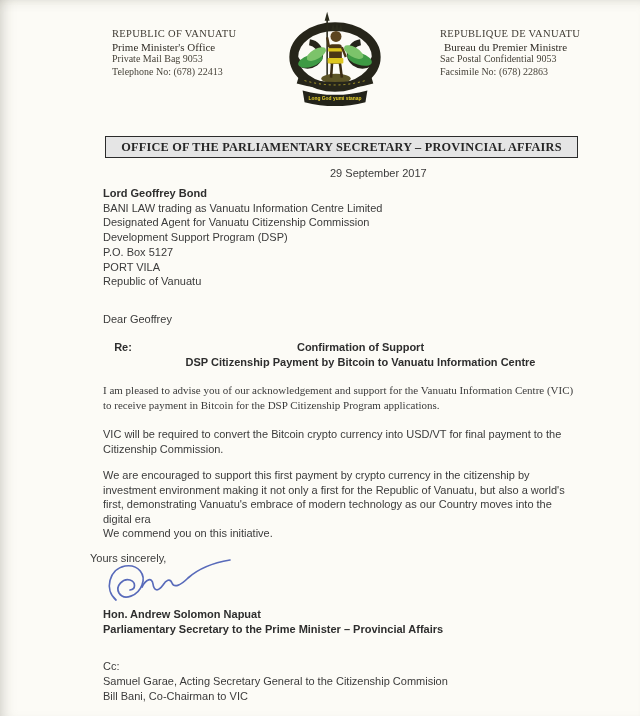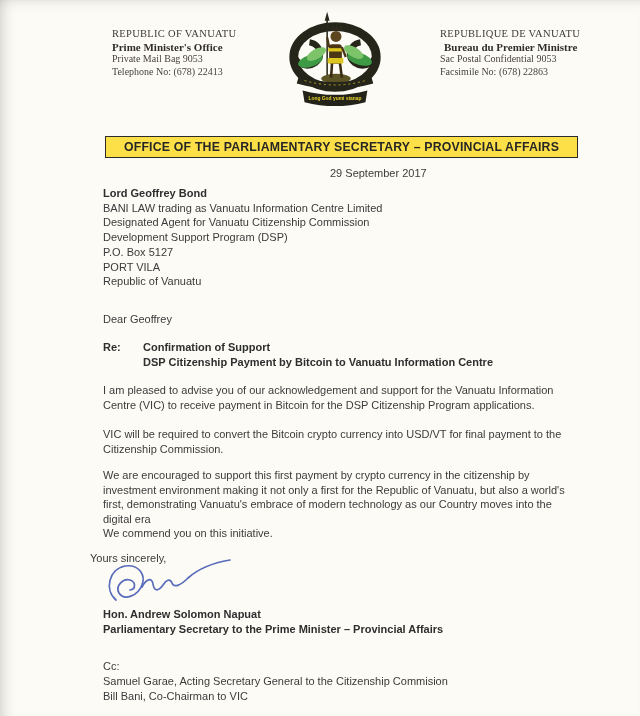--- a/index.html
+++ b/index.html
@@ -3,25 +3,25 @@
 <meta charset="utf-8">
 <style>
   html,body{margin:0;padding:0;}
   body{width:640px;height:716px;background:#e9e8e2;font-family:"Liberation Sans",sans-serif;}
   .page{position:relative;width:640px;height:716px;background:#fcfbf6;overflow:hidden;
         box-shadow:inset 12px 0 14px -10px rgba(120,118,105,.35), inset 0 10px 12px -10px rgba(120,118,105,.25);}
   .abs{position:absolute;}
   
   .hdr{font-family:"Liberation Serif",serif;color:#3f3b33;font-size:10.5px;line-height:12.5px;}
   .hdr .l1{letter-spacing:.3px;}
-  .hdr .l2{font-weight:bold;font-size:11px;color:#322e27;}
+  .hdr .l2{font-weight:normal;font-size:11px;color:#322e27;}
   .hdr .l3,.hdr .l4{font-size:10px;color:#47433a;}
   
   .title-box{left:105px;top:136px;width:471px;height:20px;border:1.6px solid #2b2b2b;
-             display:flex;align-items:center;justify-content:center;background:#fde047;}
+             display:flex;align-items:center;justify-content:center;background:#e5e5e5;font-family:Liberation Serif, serif;}
   .title-box span{font-weight:bold;font-size:12.3px;color:#262626;letter-spacing:.2px;white-space:nowrap;}
   .date{left:330px;top:166px;width:248px;font-size:11px;color:#3c3c3c;}
   
   .txt{font-size:11px;color:#3b3b3b;line-height:14.7px;}
   .b{font-weight:bold;color:#2e2e2e;}
   .para{left:103px;width:475px;}
   .subject-grid{display:grid;grid-template-columns:40px auto;}
   .cc{line-height:14.8px;}
   .sig-svg{left:100px;top:558px;}
   .emblem{left:281px;top:7px;}
@@ -95,29 +95,29 @@
     <div>BANI LAW trading as Vanuatu Information Centre Limited</div>
     <div>Designated Agent for Vanuatu Citizenship Commission</div>
     <div>Development Support Program (DSP)</div>
     <div>P.O. Box 5127</div>
     <div>PORT VILA</div>
     <div>Republic of Vanuatu</div>
   </div>
 
   <div class="abs txt" style="left:103px;top:312px;">Dear Geoffrey</div>
 
-  <div class="abs txt subject-grid" style="left:103px;top:340px;width:475px;">
+  <div class="abs txt subject-grid" style="left:103px;top:340px;width:475px;text-align:center;">
     <div class="b">Re:</div>
     <div>
       <div class="b">Confirmation of Support</div>
       <div class="b">DSP Citizenship Payment by Bitcoin to Vanuatu Information Centre</div>
     </div>
   </div>
 
-  <div class="abs txt para" style="top:383px;">I am pleased to advise you of our acknowledgement and support for the Vanuatu Information Centre (VIC) to receive payment in Bitcoin for the DSP Citizenship Program applications.</div>
+  <div class="abs txt para" style="top:383px;font-family:Liberation Serif, serif;">I am pleased to advise you of our acknowledgement and support for the Vanuatu Information Centre (VIC) to receive payment in Bitcoin for the DSP Citizenship Program applications.</div>
   <div class="abs txt para" style="top:427px;">VIC will be required to convert the Bitcoin crypto currency into USD/VT for final payment to the Citizenship Commission.</div>
   <div class="abs txt para" style="top:468px;">We are encouraged to support this first payment by crypto currency in the citizenship by investment environment making it not only a first for the Republic of Vanuatu, but also a world's first, demonstrating Vanuatu's embrace of modern technology as our Country moves into the digital era</div>
   <div class="abs txt para" style="top:526px;">We commend you on this initiative.</div>
 
   <div class="abs txt" style="left:90px;top:551px;">Yours sincerely,</div>
 
   <div class="abs sig-svg">
     <svg width="135" height="55" viewBox="0 0 135 55" xmlns="http://www.w3.org/2000/svg">
       <g fill="none" stroke="#4257b2" stroke-width="1.7" stroke-linecap="round" opacity="0.88">
         <path d="M16,42 C4,32 9,11 25,8 C39,6 46,17 42,27 C38,38 24,43 19,35 C15,28 23,20 30,22 C36,24 36,31 30,32"></path>

